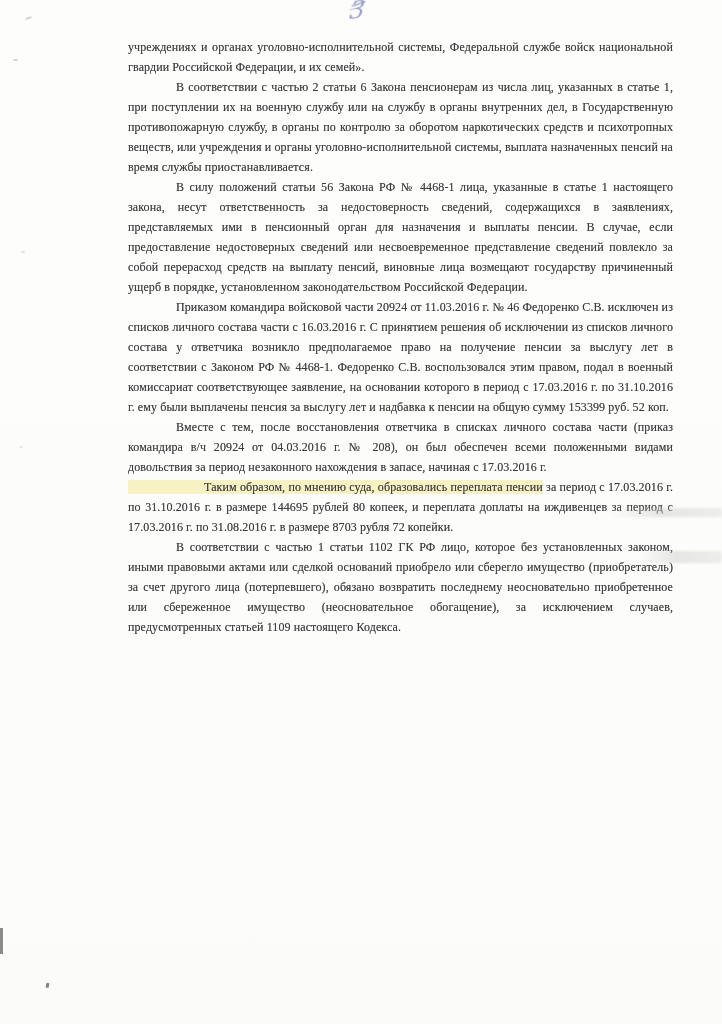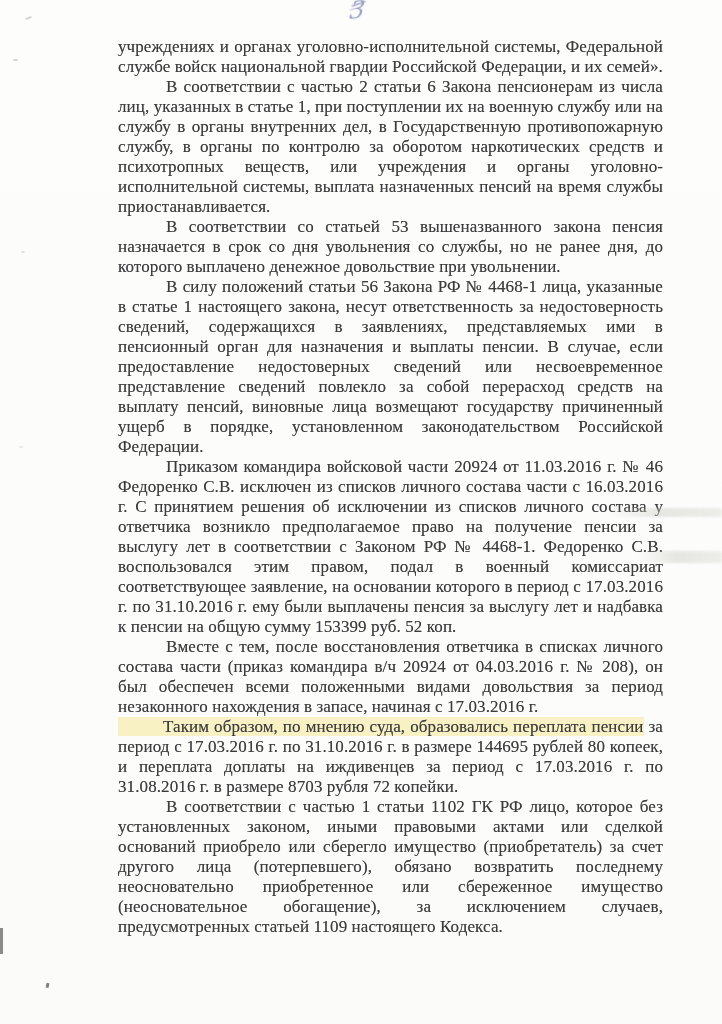--- a/index.html
+++ b/index.html
@@ -11,36 +11,36 @@
     font-family:"Liberation Serif", serif;
   }
   .page{
     position:absolute;inset:0;
     background:
       linear-gradient(180deg, #fdfdfc 0%, #fcfcfb 60%, #fbfbf9 100%);
   }
   
   .text-block{
     position:absolute;
-    left:118px; top:37px; width:545px;
+    left:128px; top:37px; width:545px;
     color:#3c3c3e;
-    font-size:17px;
+    font-size:12px;
     line-height:20px;
     text-align:justify;
     letter-spacing:0.1px;
     text-shadow:0 0 0.6px rgba(60,60,64,0.55);
     filter:blur(0.18px);
   }
   .para{margin:0;text-indent:48px;}
   .para.first{text-indent:0;}
   .para.hl-para{text-indent:0;}
   .para.hl-para mark{
     background:var(--hl, #f8f1c3);
     color:inherit;
-    padding-left:45px;          
+    padding-left:76px;          
     box-decoration-break:clone;
   }
   
   .hand-num{
     position:absolute; left:350px; top:-5px;
     width:34px; height:34px;
     color:var(--pen, #8b90bb);
     opacity:0.85;
     filter:blur(0.5px);
     transform:rotate(-6deg);
@@ -94,21 +94,20 @@
 
   <div class="hand-num">
     <span class="digit">3</span>
     <span class="pen-stroke s1"></span>
     <span class="pen-stroke s2"></span>
   </div>
 
   <div class="text-block">
     <p class="para first">учреждениях и органах уголовно-исполнительной системы, Федеральной службе войск национальной гвардии Российской Федерации, и их семей».</p>
     <p class="para">В соответствии с частью 2 статьи 6 Закона пенсионерам из числа лиц, указанных в статье 1, при поступлении их на военную службу или на службу в органы внутренних дел, в Государственную противопожарную службу, в органы по контролю за оборотом наркотических средств и психотропных веществ, или учреждения и органы уголовно-исполнительной системы, выплата назначенных пенсий на время службы приостанавливается.</p>
-    <p class="para">В соответствии со статьей 53 вышеназванного закона пенсия назначается в срок со дня увольнения со службы, но не ранее дня, до которого выплачено денежное довольствие при увольнении.</p>
     <p class="para">В силу положений статьи 56 Закона РФ № 4468-1 лица, указанные в статье 1 настоящего закона, несут ответственность за недостоверность сведений, содержащихся в заявлениях, представляемых ими в пенсионный орган для назначения и выплаты пенсии. В случае, если предоставление недостоверных сведений или несвоевременное представление сведений повлекло за собой перерасход средств на выплату пенсий, виновные лица возмещают государству причиненный ущерб в порядке, установленном законодательством Российской Федерации.</p>
     <p class="para">Приказом командира войсковой части 20924 от 11.03.2016 г. № 46 Федоренко С.В. исключен из списков личного состава части с 16.03.2016 г. С принятием решения об исключении из списков личного состава у ответчика возникло предполагаемое право на получение пенсии за выслугу лет в соответствии с Законом РФ № 4468-1. Федоренко С.В. воспользовался этим правом, подал в военный комиссариат соответствующее заявление, на основании которого в период с 17.03.2016 г. по 31.10.2016 г. ему были выплачены пенсия за выслугу лет и надбавка к пенсии на общую сумму 153399 руб. 52 коп.</p>
     <p class="para">Вместе с тем, после восстановления ответчика в списках личного состава части (приказ командира в/ч 20924 от 04.03.2016 г. № 208), он был обеспечен всеми положенными видами довольствия за период незаконного нахождения в запасе, начиная с 17.03.2016 г.</p>
     <p class="para hl-para"><mark><span>Таким образом, по мнению суда, образовались переплата пенсии</span></mark><span> за период с 17.03.2016 г. по 31.10.2016 г. в размере 144695 рублей 80 копеек, и переплата доплаты на иждивенцев за период с 17.03.2016 г. по 31.08.2016 г. в размере 8703 рубля 72 копейки.</span></p>
     <p class="para">В соответствии с частью 1 статьи 1102 ГК РФ лицо, которое без установленных законом, иными правовыми актами или сделкой оснований приобрело или сберегло имущество (приобретатель) за счет другого лица (потерпевшего), обязано возвратить последнему неосновательно приобретенное или сбереженное имущество (неосновательное обогащение), за исключением случаев, предусмотренных статьей 1109 настоящего Кодекса.</p>
   </div>
 
   <span class="artifact streak a"></span>
   <span class="artifact streak b"></span>
   <span class="artifact speck p1"></span>

